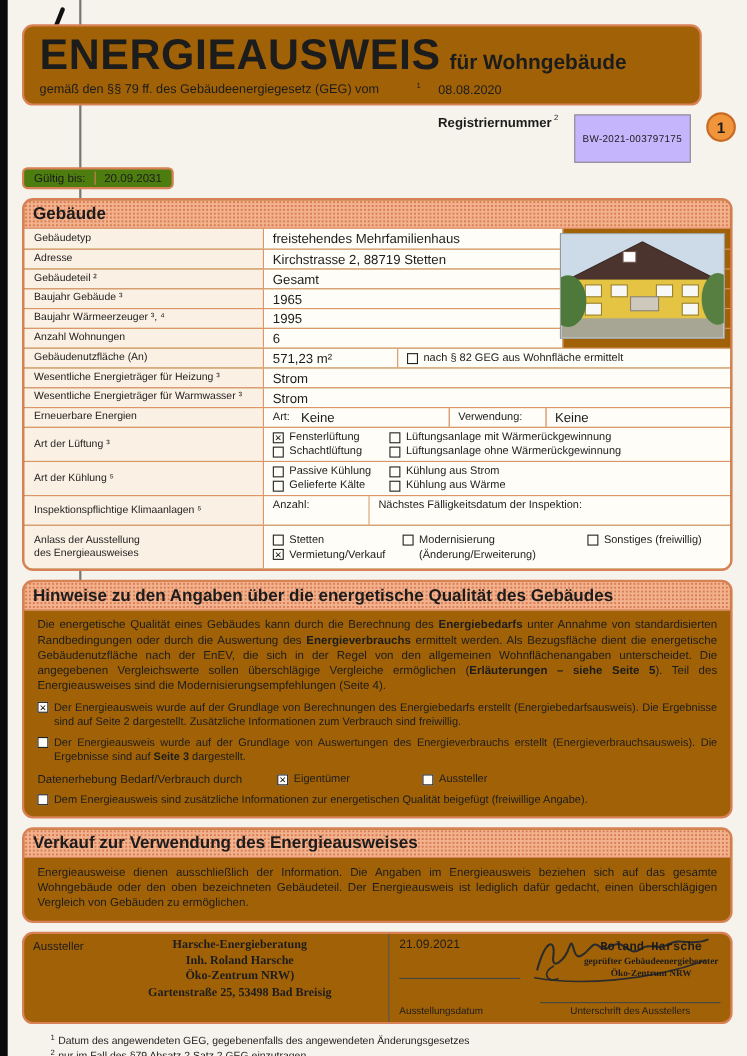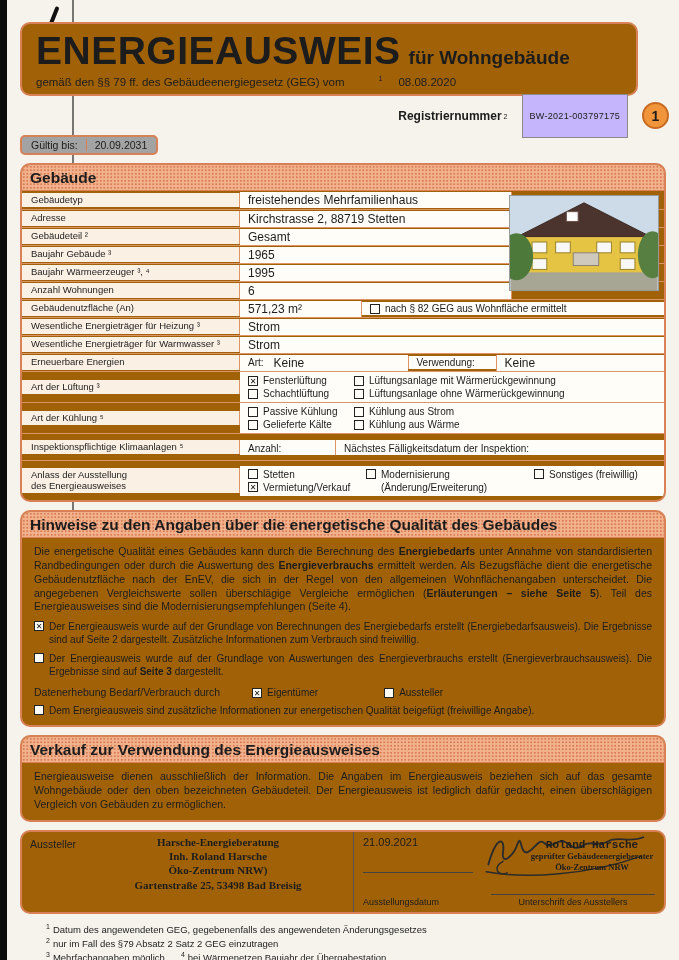--- a/index.html
+++ b/index.html
@@ -23,47 +23,47 @@
   
   .title-box { width:618px; height:74px; padding:5px 14px 4px; }
   .doc-title { font-size:39px; font-weight:bold; letter-spacing:.5px; }
   .doc-subtitle { font-size:19px; font-weight:bold; margin-left:8px; }
   .law-line { font-size:11.5px; margin-top:2px; }
   .fnref { font-size:7px; vertical-align:super; margin-left:2px; }
   .law-line .fnref { margin-left:34px; }
   .law-date { margin-left:16px; }
 
   
-  .reg-row { margin-top:8px; height:24px; display:flex; align-items:center; justify-content:flex-end; padding-right:38px; }
+  .reg-row { margin-top:8px; height:24px; display:flex; align-items:flex-start; justify-content:flex-end; padding-right:38px; }
   .reg-label { font-weight:bold; font-size:12px; }
   .reg-value { border:1px solid #8a8a8a; background:#c4b5fd; font-size:9px; padding:16px 7px; margin-left:14px; letter-spacing:.3px; }
   .page-circle { position:absolute; right:10px; top:102px; width:27px; height:27px; border-radius:50%;
     background:#f0953c; border:2px solid #c96a22; color:#1c1c1c; font-weight:bold; font-size:14px;
     display:flex; align-items:center; justify-content:center; }
 
   
-  .valid-box { display:inline-flex; align-items:center; margin-top:7px; border:2px solid #d88156; border-radius:5px;
-    padding:2px 9px; font-size:10.5px; gap:8px; background:#a3a3a3; }
+  .valid-box { display:inline-flex; align-items:center; margin-top:24px; border:2px solid #d88156; border-radius:5px;
+    padding:2px 9px; font-size:10.5px; gap:8px; background:#4d7c0f; }
   .valid-sep { width:1px; align-self:stretch; background:#d88156; }
 
   
   .section { margin-top:8px; overflow:hidden; position:relative; }
   .section-header {
     background-color:#f2b28d;
     background-image: radial-gradient(rgba(194,80,38,.55) .8px, rgba(0,0,0,0) 1.1px);
     background-size:3.5px 3.5px;
     border-bottom:1.5px solid #d88156;
     padding:4px 8px 3px;
     font-weight:bold; font-size:15.5px;
   }
   .section-body { padding:7px 12px 8px; }
 
   
   .gtable { font-size:12px; }
-  .trow { display:flex; border-top:1px solid #dd9466; min-height:18px;align-items:center; }
+  .trow { display:flex; border-top:1px solid #dd9466; min-height:18px; }
   .gtable .trow:first-child { border-top:none; }
   .tlabel { flex:0 0 218px; background:#fbf0e4; border-right:1px solid #dd9466;
     font-size:9.5px; padding:2px 6px 2px 9px; display:flex; align-items:center; line-height:1.15; }
   .tvalue { flex:1; background:#fffdf8; padding:1px 8px; font-size:12px; display:flex; align-items:center; }
   .tvalue.short { border-right:1px solid #dd9466; margin-right:152px; }
   .tvalue.mid { flex:0 0 122px; border-right:1px solid #dd9466; }
   .smalltxt { font-size:10px; }
   .photo { position:absolute; top:30px; right:5px; width:150px; height:96px; border:1px solid #999; background:#cddce8; }
 
   .cb { flex:0 0 auto; display:inline-block; width:10px; height:10px; border:1px solid #222; background:#fffdf8;
@@ -80,21 +80,21 @@
   .insp-b { align-items:flex-start; padding-top:3px; }
   .row-tall { min-height:31px; }
   .row-insp { min-height:27px; }
   .row-occ { min-height:40px; }
 
   
   .just { text-align:justify; font-size:10.5px; line-height:1.32; }
   .hint-item { display:flex; align-items:flex-start; margin-top:6px; }
   .hint-item .cb { margin-top:1px; }
   .hint-text { font-size:10px; line-height:1.3; text-align:justify; }
-  .collect-row { display:flex; align-items:flex-end; margin-top:8px; font-size:10.5px; }
+  .collect-row { display:flex; align-items:flex-start; margin-top:8px; font-size:10.5px; }
   .collect-label { flex:0 0 218px; }
   .collect-row .opt { margin-right:66px; }
 
   
   .issuer { margin-top:8px; display:flex; height:84px; }
   .issuer-left { flex:0 0 332px; border-right:1px solid #555; position:relative; padding:6px 8px; }
   .issuer-label { font-size:10.5px; }
   .issuer-address { position:absolute; left:72px; top:3px; width:248px; text-align:center;
     font-family:"Liberation Serif", serif; font-weight:bold; font-size:11px; line-height:1.3; }
   .issuer-right { flex:1; display:flex; }

